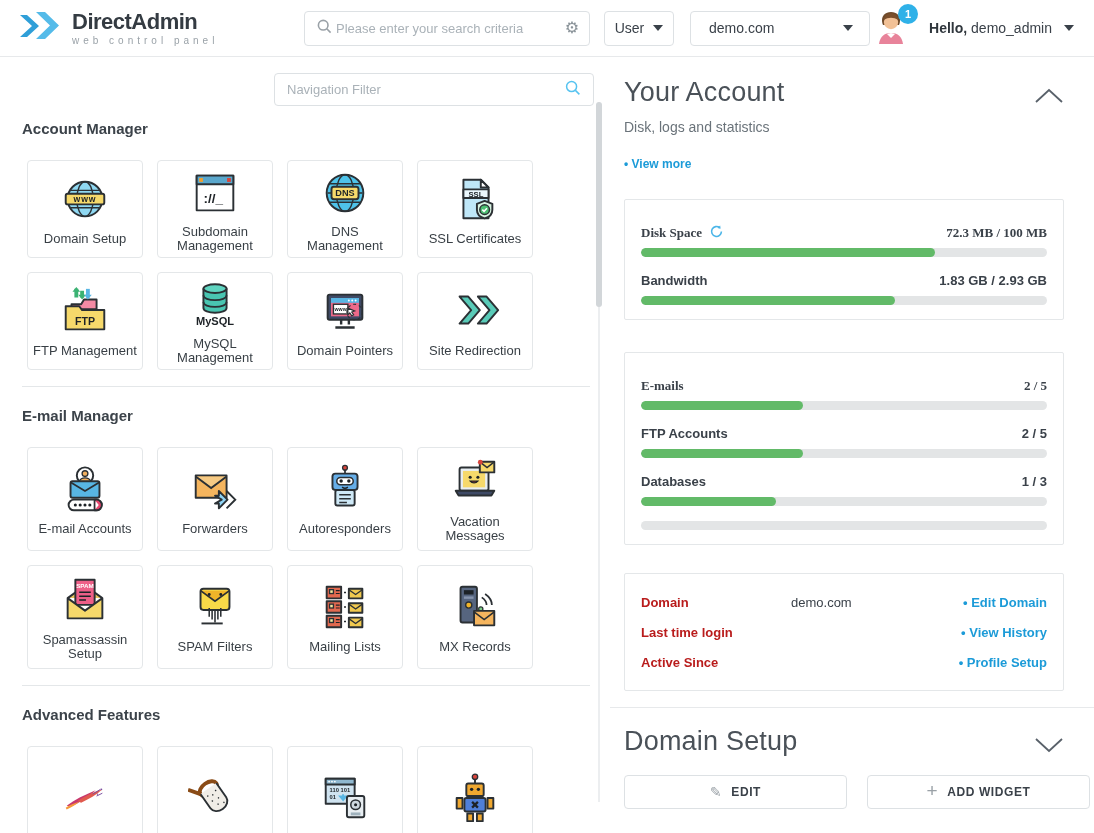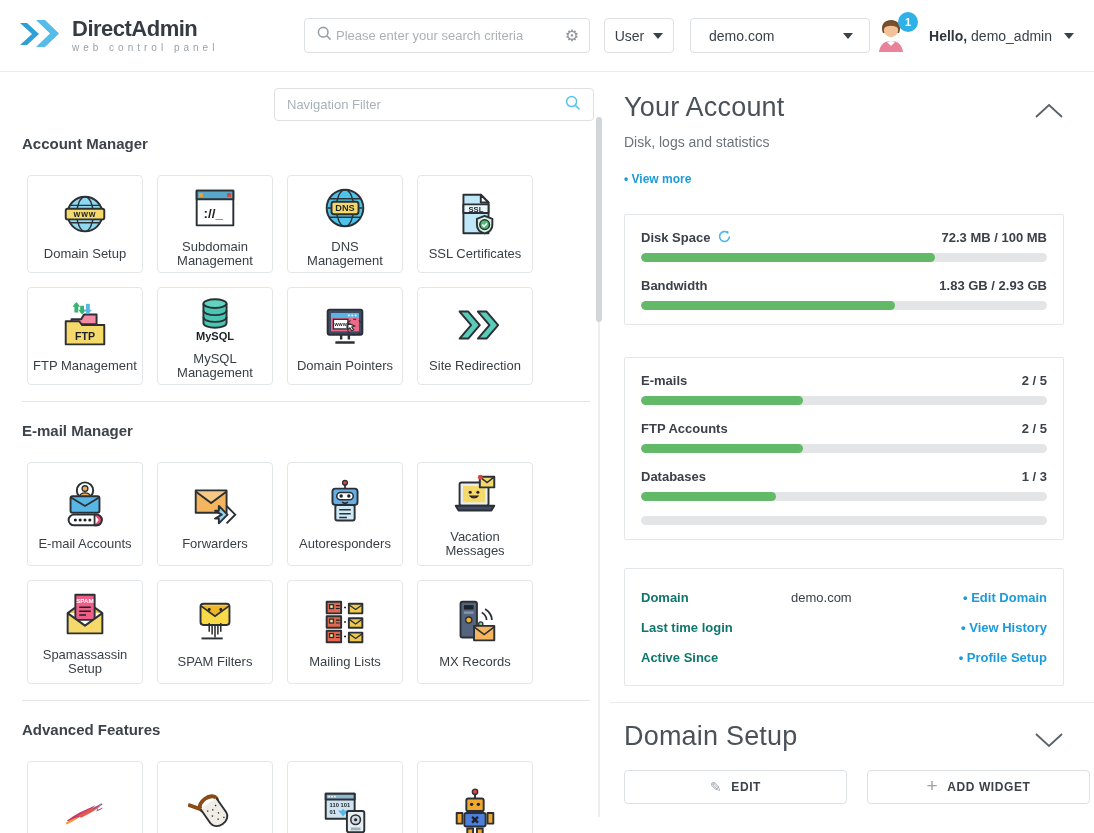--- a/index.html
+++ b/index.html
@@ -1,21 +1,21 @@
 <!DOCTYPE html>
 <html><head>
 <meta charset="utf-8">
 <style>
   * { margin:0; padding:0; box-sizing:border-box; }
   html,body { background:#fff; }
   body { font-family:"Liberation Sans","DejaVu Sans",sans-serif; color:#3a4149; }
   .app { width:1094px; height:833px; overflow:hidden; background:#fff; position:relative; }
 
   
-  .header { height:72px; border-bottom:1px solid #e7e9eb; display:flex; align-items:center; padding:0 20px 0 18px; background:#fff; }
+  .header { height:57px; border-bottom:1px solid #e7e9eb; display:flex; align-items:center; padding:0 20px 0 18px; background:#fff; }
   .logo { width:286px; display:flex; align-items:center; gap:10px; }
   .logo-title { font-size:22px; font-weight:bold; color:#343b42; letter-spacing:-0.5px; line-height:22px; }
   .logo-tagline { font-size:10px; color:#9aa2a8; letter-spacing:4px; margin-top:2px; }
   .search-box { width:286px; height:35px; border:1px solid #dde1e4; border-radius:4px; display:flex; align-items:center; padding:0 10px 0 12px; gap:4px; }
   .search-box input { border:none; outline:none; flex:1; min-width:0; font-size:13px; color:#3a4149; font-family:inherit; }
   .search-box input::placeholder { color:#aab2b8; }
   .gear { font-size:16px; color:#8a9399; cursor:pointer; line-height:1; }
   .select { height:35px; border:1px solid #dde1e4; border-radius:4px; display:flex; align-items:center; font-size:14px; color:#3a4149; cursor:pointer; }
   .select.access { width:70px; margin-left:14px; justify-content:center; gap:9px; }
   .select.domain { width:180px; margin-left:16px; padding:0 16px 0 18px; justify-content:space-between; }
@@ -51,31 +51,31 @@
   
   .rp-head { width:440px; display:flex; align-items:flex-end; justify-content:space-between; }
   .rp-head h1 { font-size:27px; font-weight:400; color:#4a5158; letter-spacing:0.2px; }
   .chev { cursor:pointer; }
   .subtitle { font-size:14px; color:#6a737a; margin-top:11px; }
   .view-more { display:block; font-size:12px; font-weight:bold; color:#1c9bd8; margin-top:22px; cursor:pointer; }
   .card { width:440px; border:1px solid #e4e7e9; border-radius:2px; background:#fff; }
   .usage-card { padding:14px 16px; margin-top:28px; }
   .usage-card.second { margin-top:32px; }
   .usage-row { margin-top:15px; }
-  .usage-row:first-child { margin-top:0; }
+  .usage-row:first-child { margin-top:10px;font-family:Liberation Serif, serif; }
   .u-label-row { display:flex; align-items:center; justify-content:space-between; height:17px; }
   .u-left { display:flex; align-items:center; gap:8px; }
   .u-label { font-size:13px; font-weight:bold; color:#3a4149; }
   .u-value { font-size:13px; font-weight:bold; color:#3a4149; }
   .track { height:9px; border-radius:5px; background:#e3e5e6; margin-top:7px; overflow:hidden; }
   .fill { height:100%; border-radius:5px; background:#62ba68; }
   .info-card { margin-top:28px; padding:18px 16px; }
   .info-row { display:flex; align-items:center; height:20px; margin-top:10px; }
   .info-row:first-child { margin-top:0; }
-  .i-label { width:150px; font-size:13px; font-weight:bold; color:#0f766e; }
+  .i-label { width:150px; font-size:13px; font-weight:bold; color:#b91c1c; }
   .i-value { flex:1; font-size:13px; color:#3a4149; }
   .i-link { font-size:13px; font-weight:bold; color:#1c9bd8; cursor:pointer; }
   .rp-divider { border-top:1px solid #e7e9eb; margin:16px 0 0 -14px; }
   .rp-head.ds { margin-top:18px; }
   .btn-row { width:466px; display:flex; gap:20px; margin-top:18px; }
   .btn { flex:1; height:34px; border:1px solid #dde1e4; border-radius:4px; background:#fff; display:flex; align-items:center; justify-content:center; gap:9px; font-size:12px; font-weight:bold; letter-spacing:0.6px; color:#3a4149; cursor:pointer; font-family:inherit; }
   .btn .glyph { color:#9aa1a7; font-weight:400; }
   .btn .pencil { font-size:14px; }
   .btn .plus { font-size:19px; margin-top:-2px; }
 </style>

